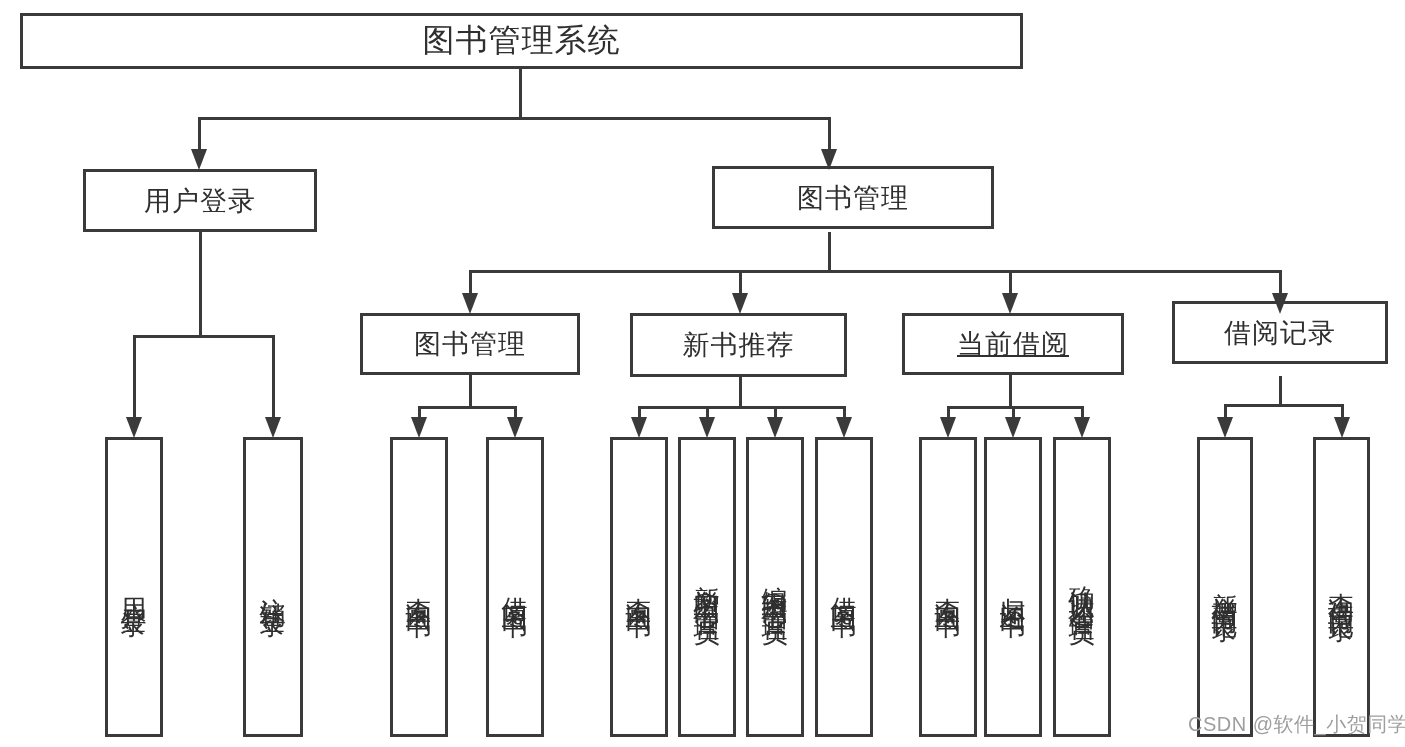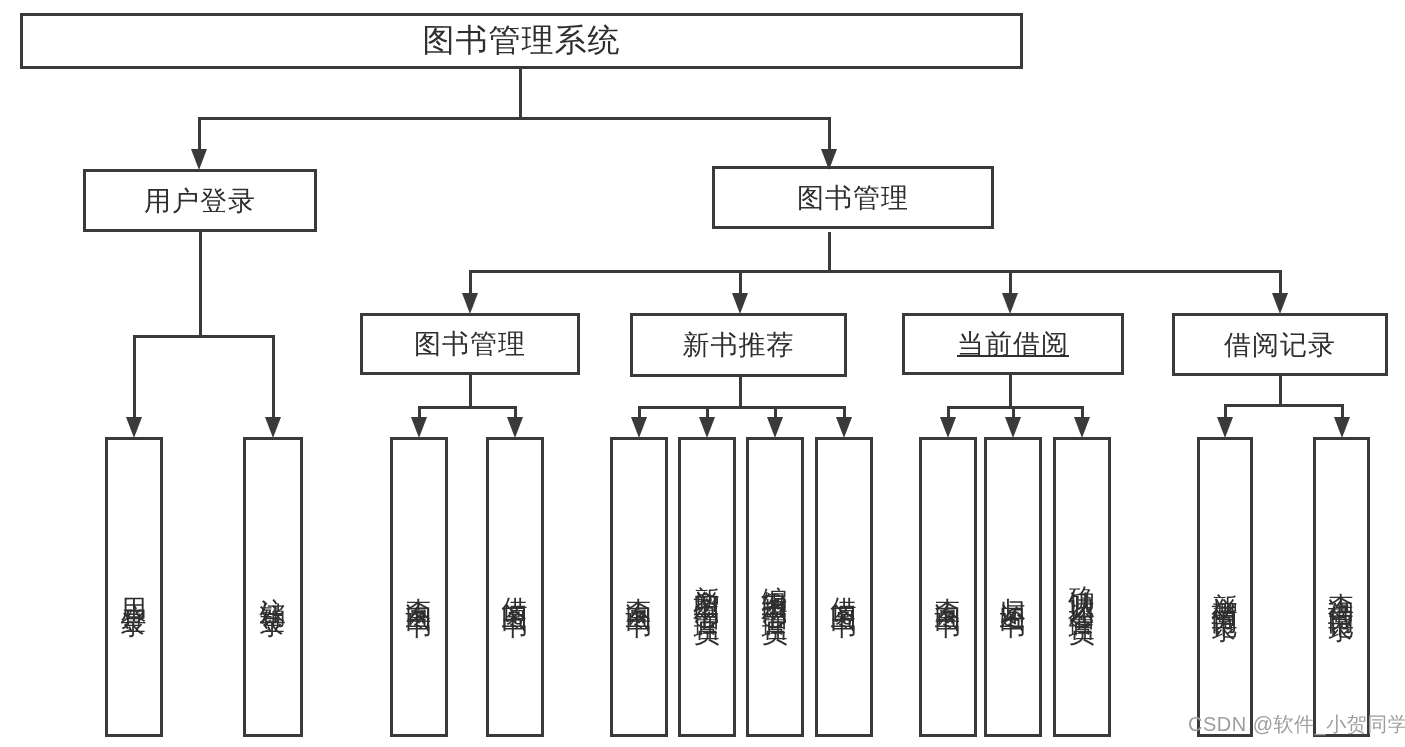--- a/index.html
+++ b/index.html
@@ -62,21 +62,21 @@
 <div id="canvas">
 
   <div class="box root" style="left:20px;top:13px;width:1003px;height:56px;">图书管理系统</div>
 
   <div class="box" style="left:83px;top:169px;width:234px;height:63px;">用户登录</div>
   <div class="box" style="left:712px;top:166px;width:282px;height:63px;">图书管理</div>
 
   <div class="box" style="left:360px;top:313px;width:220px;height:62px;">图书管理</div>
   <div class="box" style="left:630px;top:313px;width:217px;height:64px;">新书推荐</div>
   <div class="box" style="left:902px;top:313px;width:222px;height:62px;text-decoration:underline;">当前借阅</div>
-  <div class="box" style="left:1172px;top:313px;width:216px;height:63px;">借阅记录</div>
+  <div class="box" style="left:1172px;top:301px;width:216px;height:63px;">借阅记录</div>
 
   <div class="box leaf" style="left:105px;top:437px;width:58px;height:300px;">
       <span>用户登录</span>
     </div>
   <div class="box leaf" style="left:243px;top:437px;width:60px;height:300px;">
       <span>注销登录</span>
     </div>
   <div class="box leaf" style="left:390px;top:437px;width:58px;height:300px;">
       <span>查询图书</span>
     </div>

